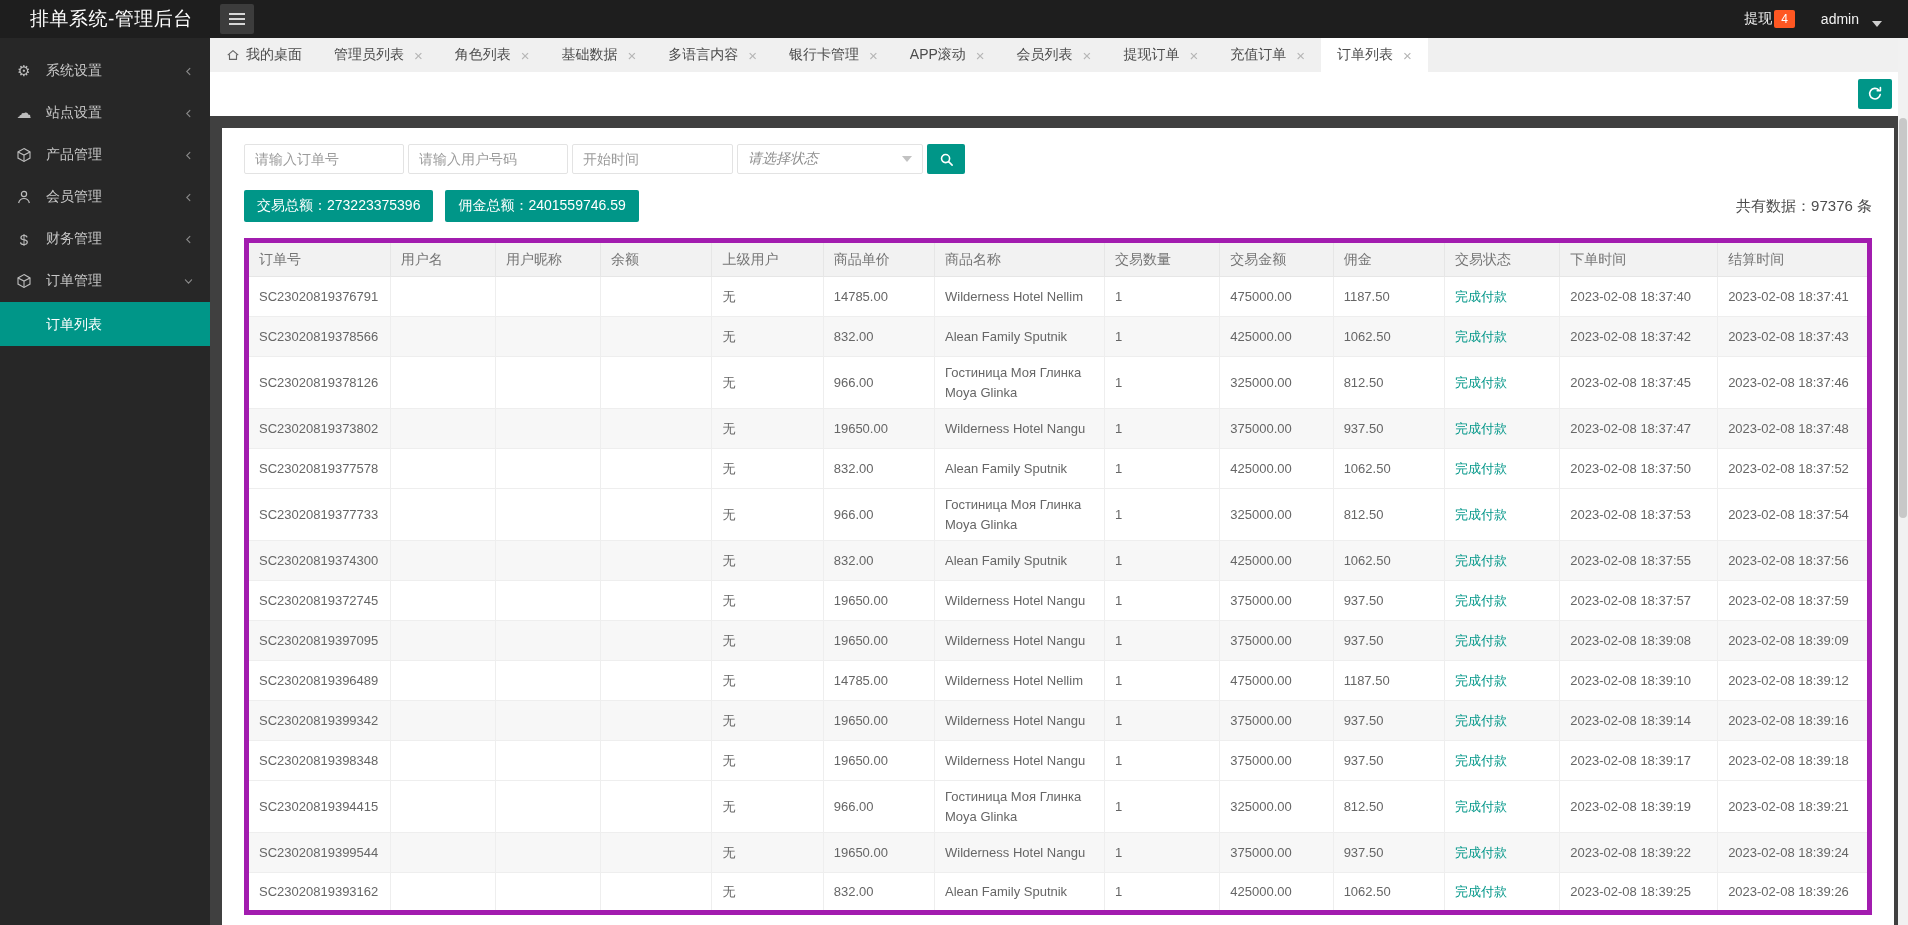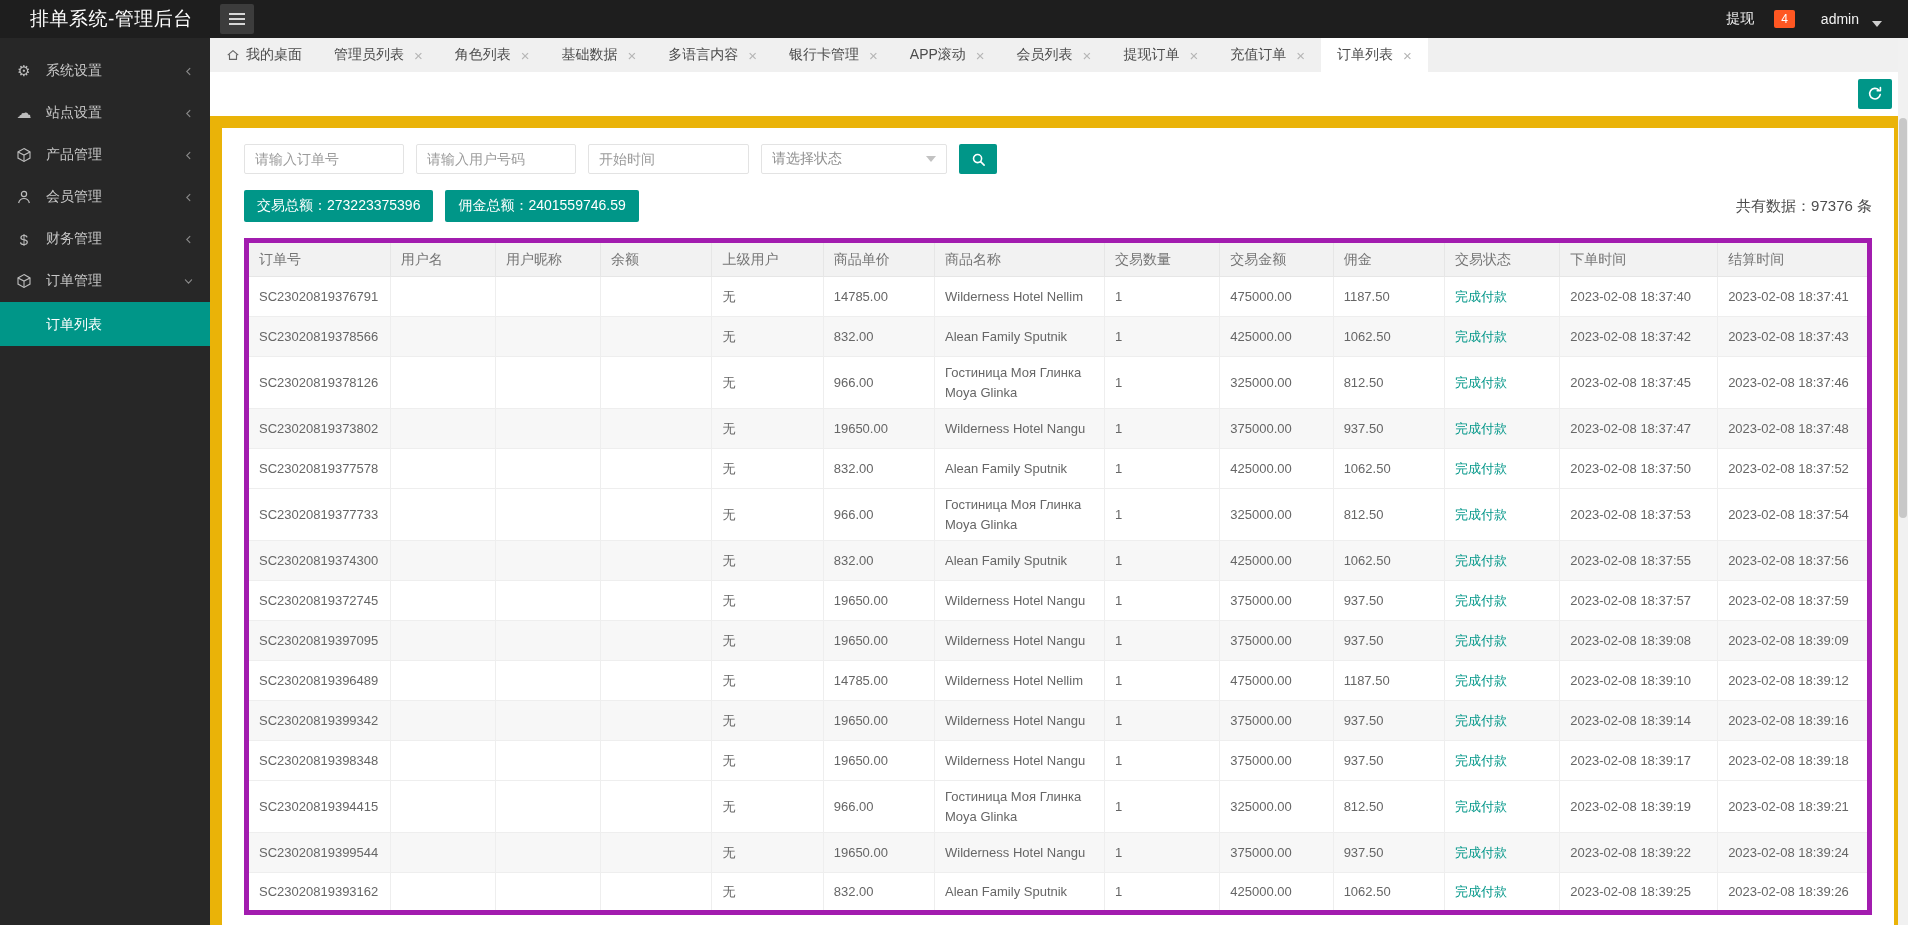--- a/index.html
+++ b/index.html
@@ -8,21 +8,21 @@
 
   
   .header { position:fixed; top:0; left:0; width:1908px; height:38px;
     background:#1e1e1e; display:flex; align-items:center; z-index:30; }
   .logo { width:210px; color:#ffffff; font-size:19px; padding-left:30px; letter-spacing:.5px; }
   .hamburger { width:34px; height:30px; background:#3c3c3c; border-radius:2px;
     margin-left:10px; display:flex; flex-direction:column; justify-content:center;
     align-items:center; gap:3px; cursor:pointer; }
   .hamburger i { display:block; width:16px; height:2px; background:#d6d6d6; }
   .header-right { margin-left:auto; display:flex; align-items:center; gap:26px; padding-right:26px; }
-  .withdraw-wrap { display:flex; align-items:center; gap:20px; color:#f2f2f2; font-size:14px; cursor:pointer; }
+  .withdraw-wrap { display:flex; align-items:center; gap:2px; color:#f2f2f2; font-size:14px; cursor:pointer; }
   .badge { background:#ff5722; color:#fff; font-size:12px; padding:2px 7px; border-radius:2px; }
   .user-wrap { display:flex; align-items:flex-end; gap:13px; color:#f2f2f2; font-size:14px; cursor:pointer; }
   .caret { width:0; height:0; border-left:5px solid transparent; border-right:5px solid transparent;
     border-top:6px solid #cfcfcf; }
 
   
   .sidebar { position:fixed; top:38px; left:0; width:210px; bottom:0; background:#272727; z-index:20; }
   .menu { list-style:none; padding-top:12px; }
   .menu-item { height:42px; display:flex; align-items:center; color:#c8c8c8;
     font-size:14px; padding:0 16px 0 14px; cursor:pointer; }
@@ -30,44 +30,44 @@
     font-size:15px; display:inline-flex; justify-content:center; }
   .menu-item .mi-icon svg { width:16px; height:16px; }
   .menu-item .chev { margin-left:auto; color:#8a8a8a; display:inline-flex; }
   .menu-item .chev svg { width:11px; height:11px; }
   .submenu { background:#191919; }
   .submenu-item { height:44px; line-height:44px; padding-left:46px; color:#ddd;
     font-size:14px; cursor:pointer; }
   .submenu-item.active { background:#009688; color:#fff; }
 
   
-  .main { position:fixed; left:210px; top:38px; right:0; bottom:0; background:#eab308; overflow:hidden; }
+  .main { position:fixed; left:210px; top:38px; right:0; bottom:0; background:#404040; overflow:hidden; }
   .tabbar { height:34px; background:#f0f0f0; display:flex; align-items:stretch; overflow:hidden; }
   .tab { display:flex; align-items:center; padding:0 16px; font-size:14px; color:#4c4c4c;
     cursor:pointer; white-space:nowrap; }
   .tab.active { background:#ffffff; }
   .tab .tab-close { color:#b5b5b5; font-size:15px; margin-left:10px; line-height:1; }
   .tab .tab-home { display:inline-flex; margin-right:6px; color:#666; }
   .tab .tab-home svg { width:14px; height:14px; }
 
   .toolbar { height:44px; background:#ffffff; display:flex; align-items:center; }
   .refresh-btn { margin-left:auto; margin-right:16px; width:34px; height:30px; background:#009688;
     border:none; border-radius:2px; display:flex; align-items:center; justify-content:center; cursor:pointer; }
   .refresh-btn svg { width:16px; height:16px; }
 
   .card { background:#ffffff; margin:12px 14px 0 12px; height:900px; padding:16px 22px; }
 
-  .filters { display:flex; align-items:flex-end; gap:12px; }
+  .filters { display:flex; align-items:flex-end; gap:4px; }
   .f-input { height:30px; width:160px; border:1px solid #e3e3e3; border-radius:2px;
     padding:0 10px; font-size:14px; color:#333; outline:none; background:#fff;
     font-family:"Liberation Sans","DejaVu Sans",sans-serif; }
   .f-input::placeholder { color:#9b9b9b; }
   .f-select { height:30px; width:186px; border:1px solid #e3e3e3; border-radius:2px;
     display:flex; align-items:center; padding:0 10px; font-size:14px; color:#8f8f8f;
-    cursor:pointer; background:#fff; }
+    cursor:pointer; background:#fff;font-style:italic; }
   .f-select .caret { margin-left:auto; border-top-color:#c2c2c2; }
   .search-btn { width:38px; height:30px; background:#009688; border:none; border-radius:2px;
     display:flex; align-items:center; justify-content:center; cursor:pointer; }
   .search-btn svg { width:15px; height:15px; }
 
   .stats-row { margin-top:16px; display:flex; align-items:center; gap:12px; }
   .stat-btn { height:32px; background:#009688; color:#fff; border:none; border-radius:2px;
     font-size:14px; padding:0 13px; cursor:pointer;
     font-family:"Liberation Sans","DejaVu Sans",sans-serif; }
   .record-count { margin-left:auto; font-size:15px; color:#4d4d4d; }

